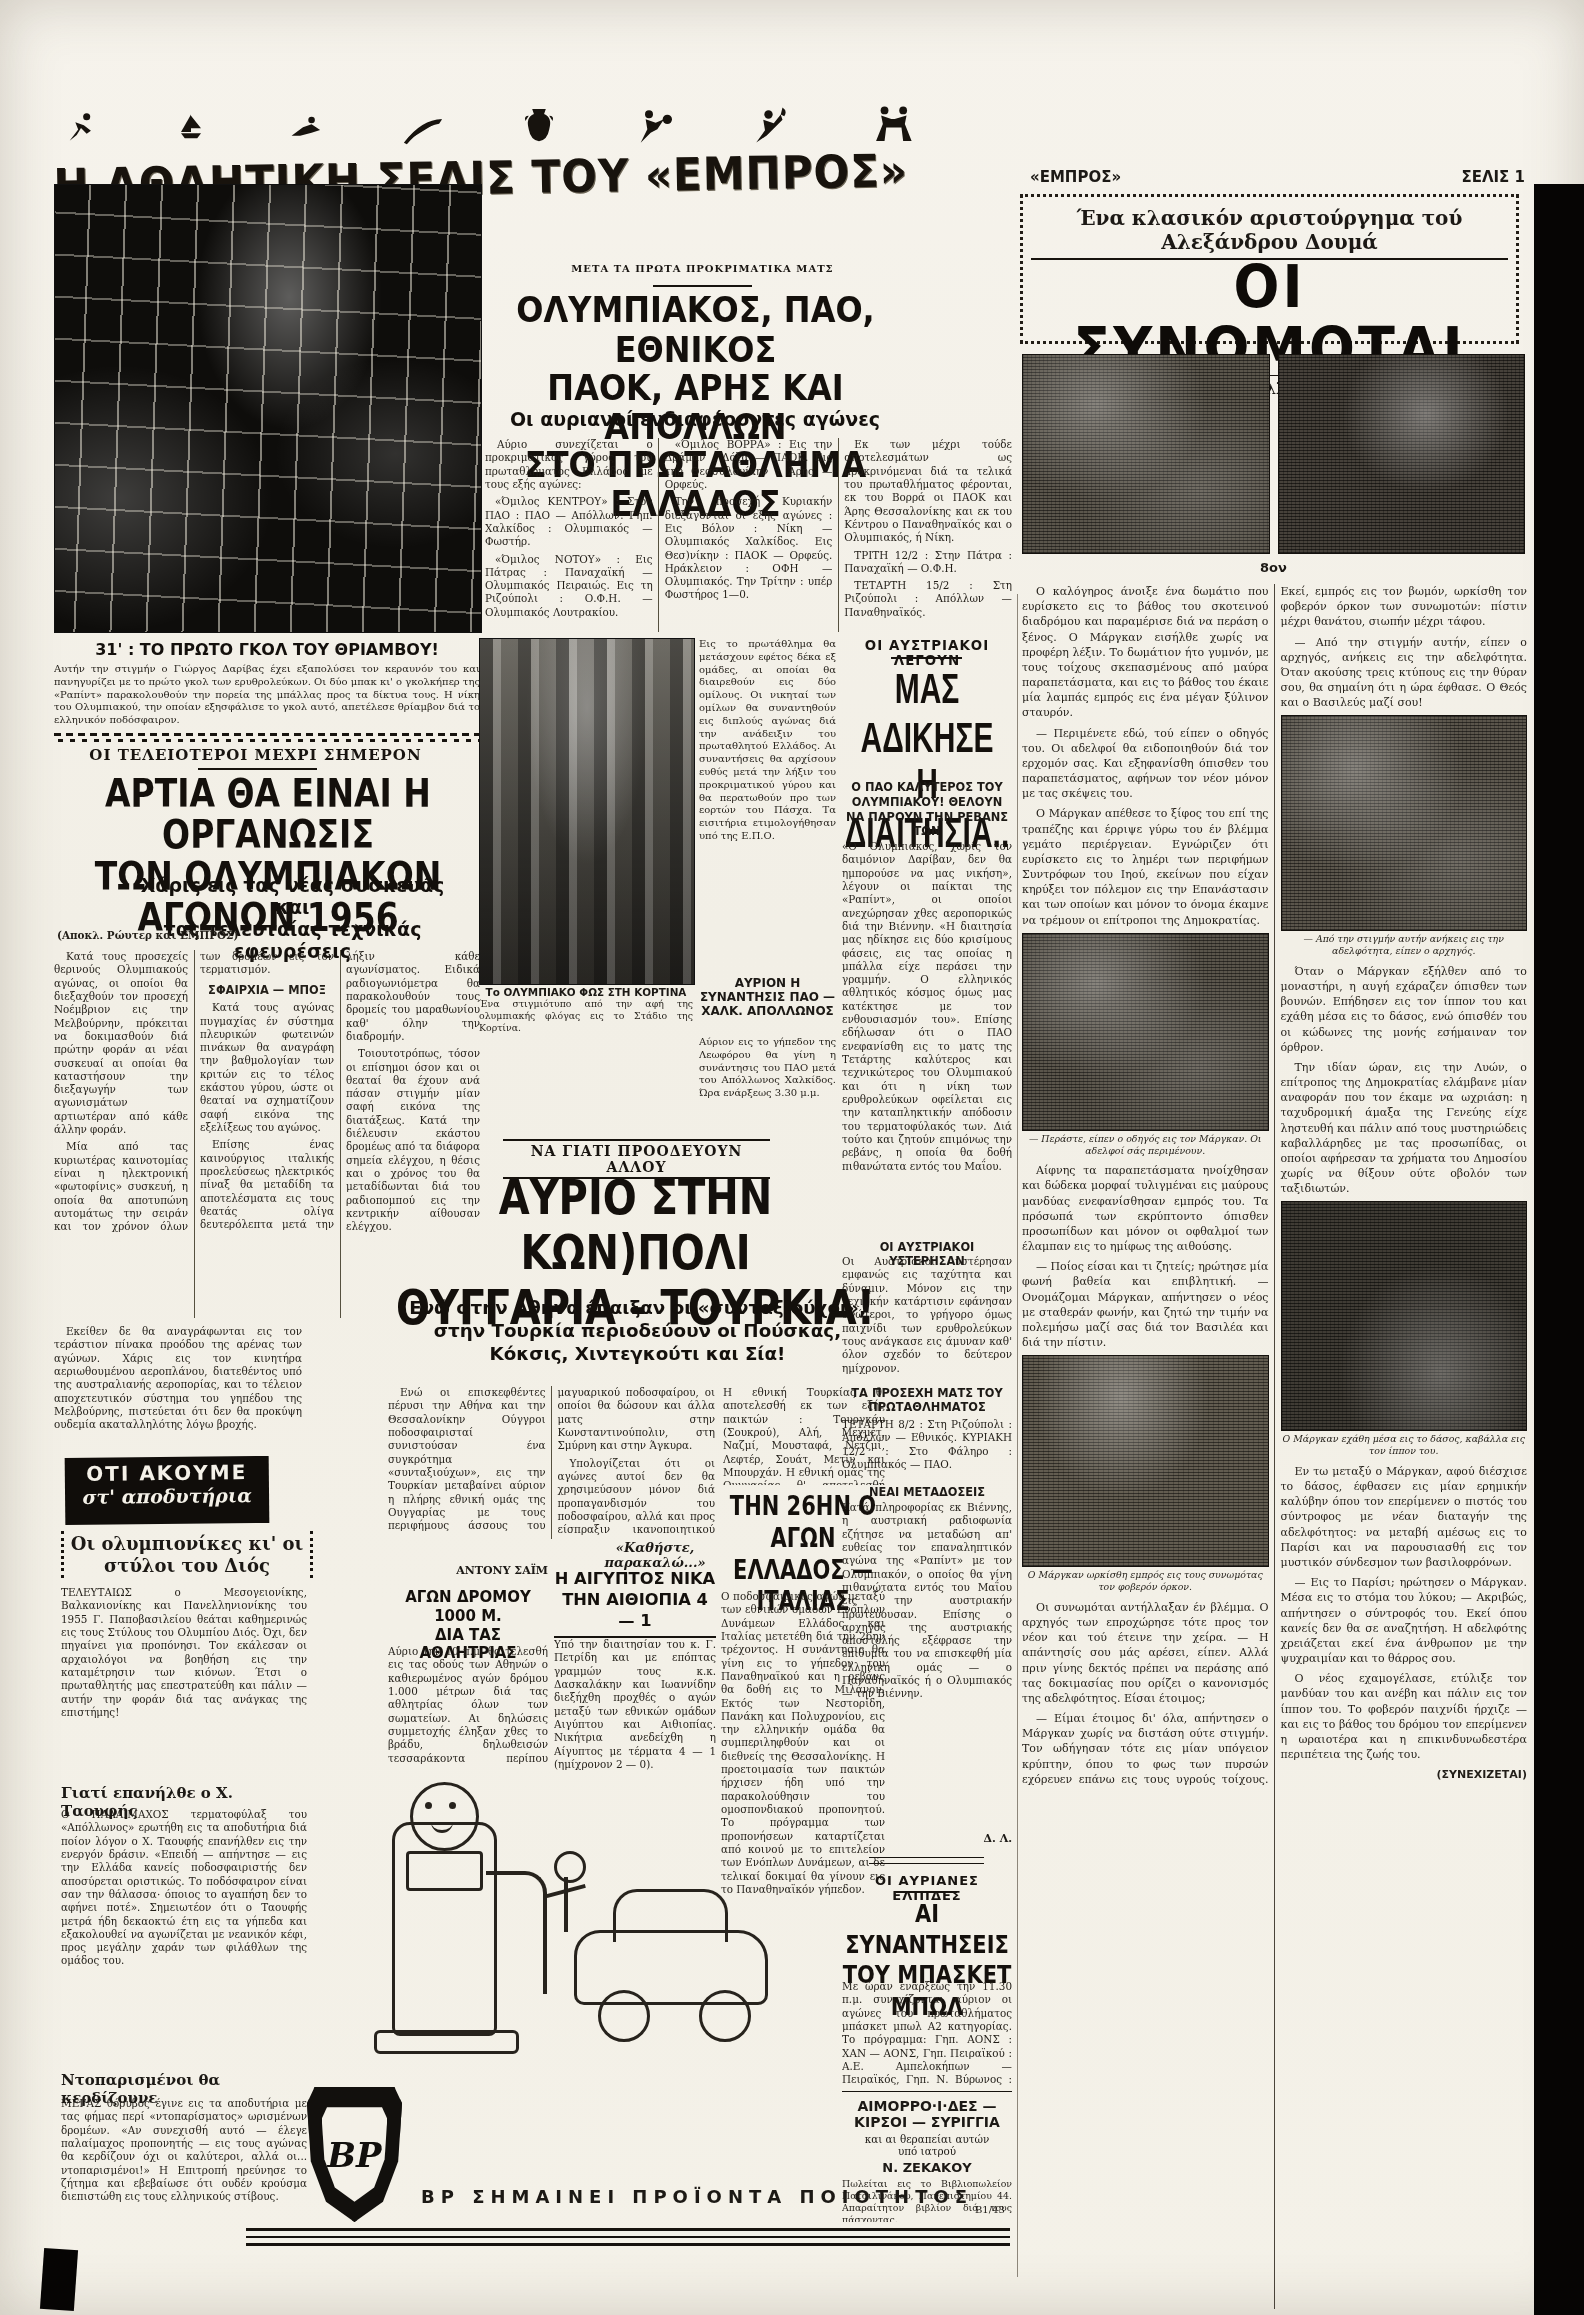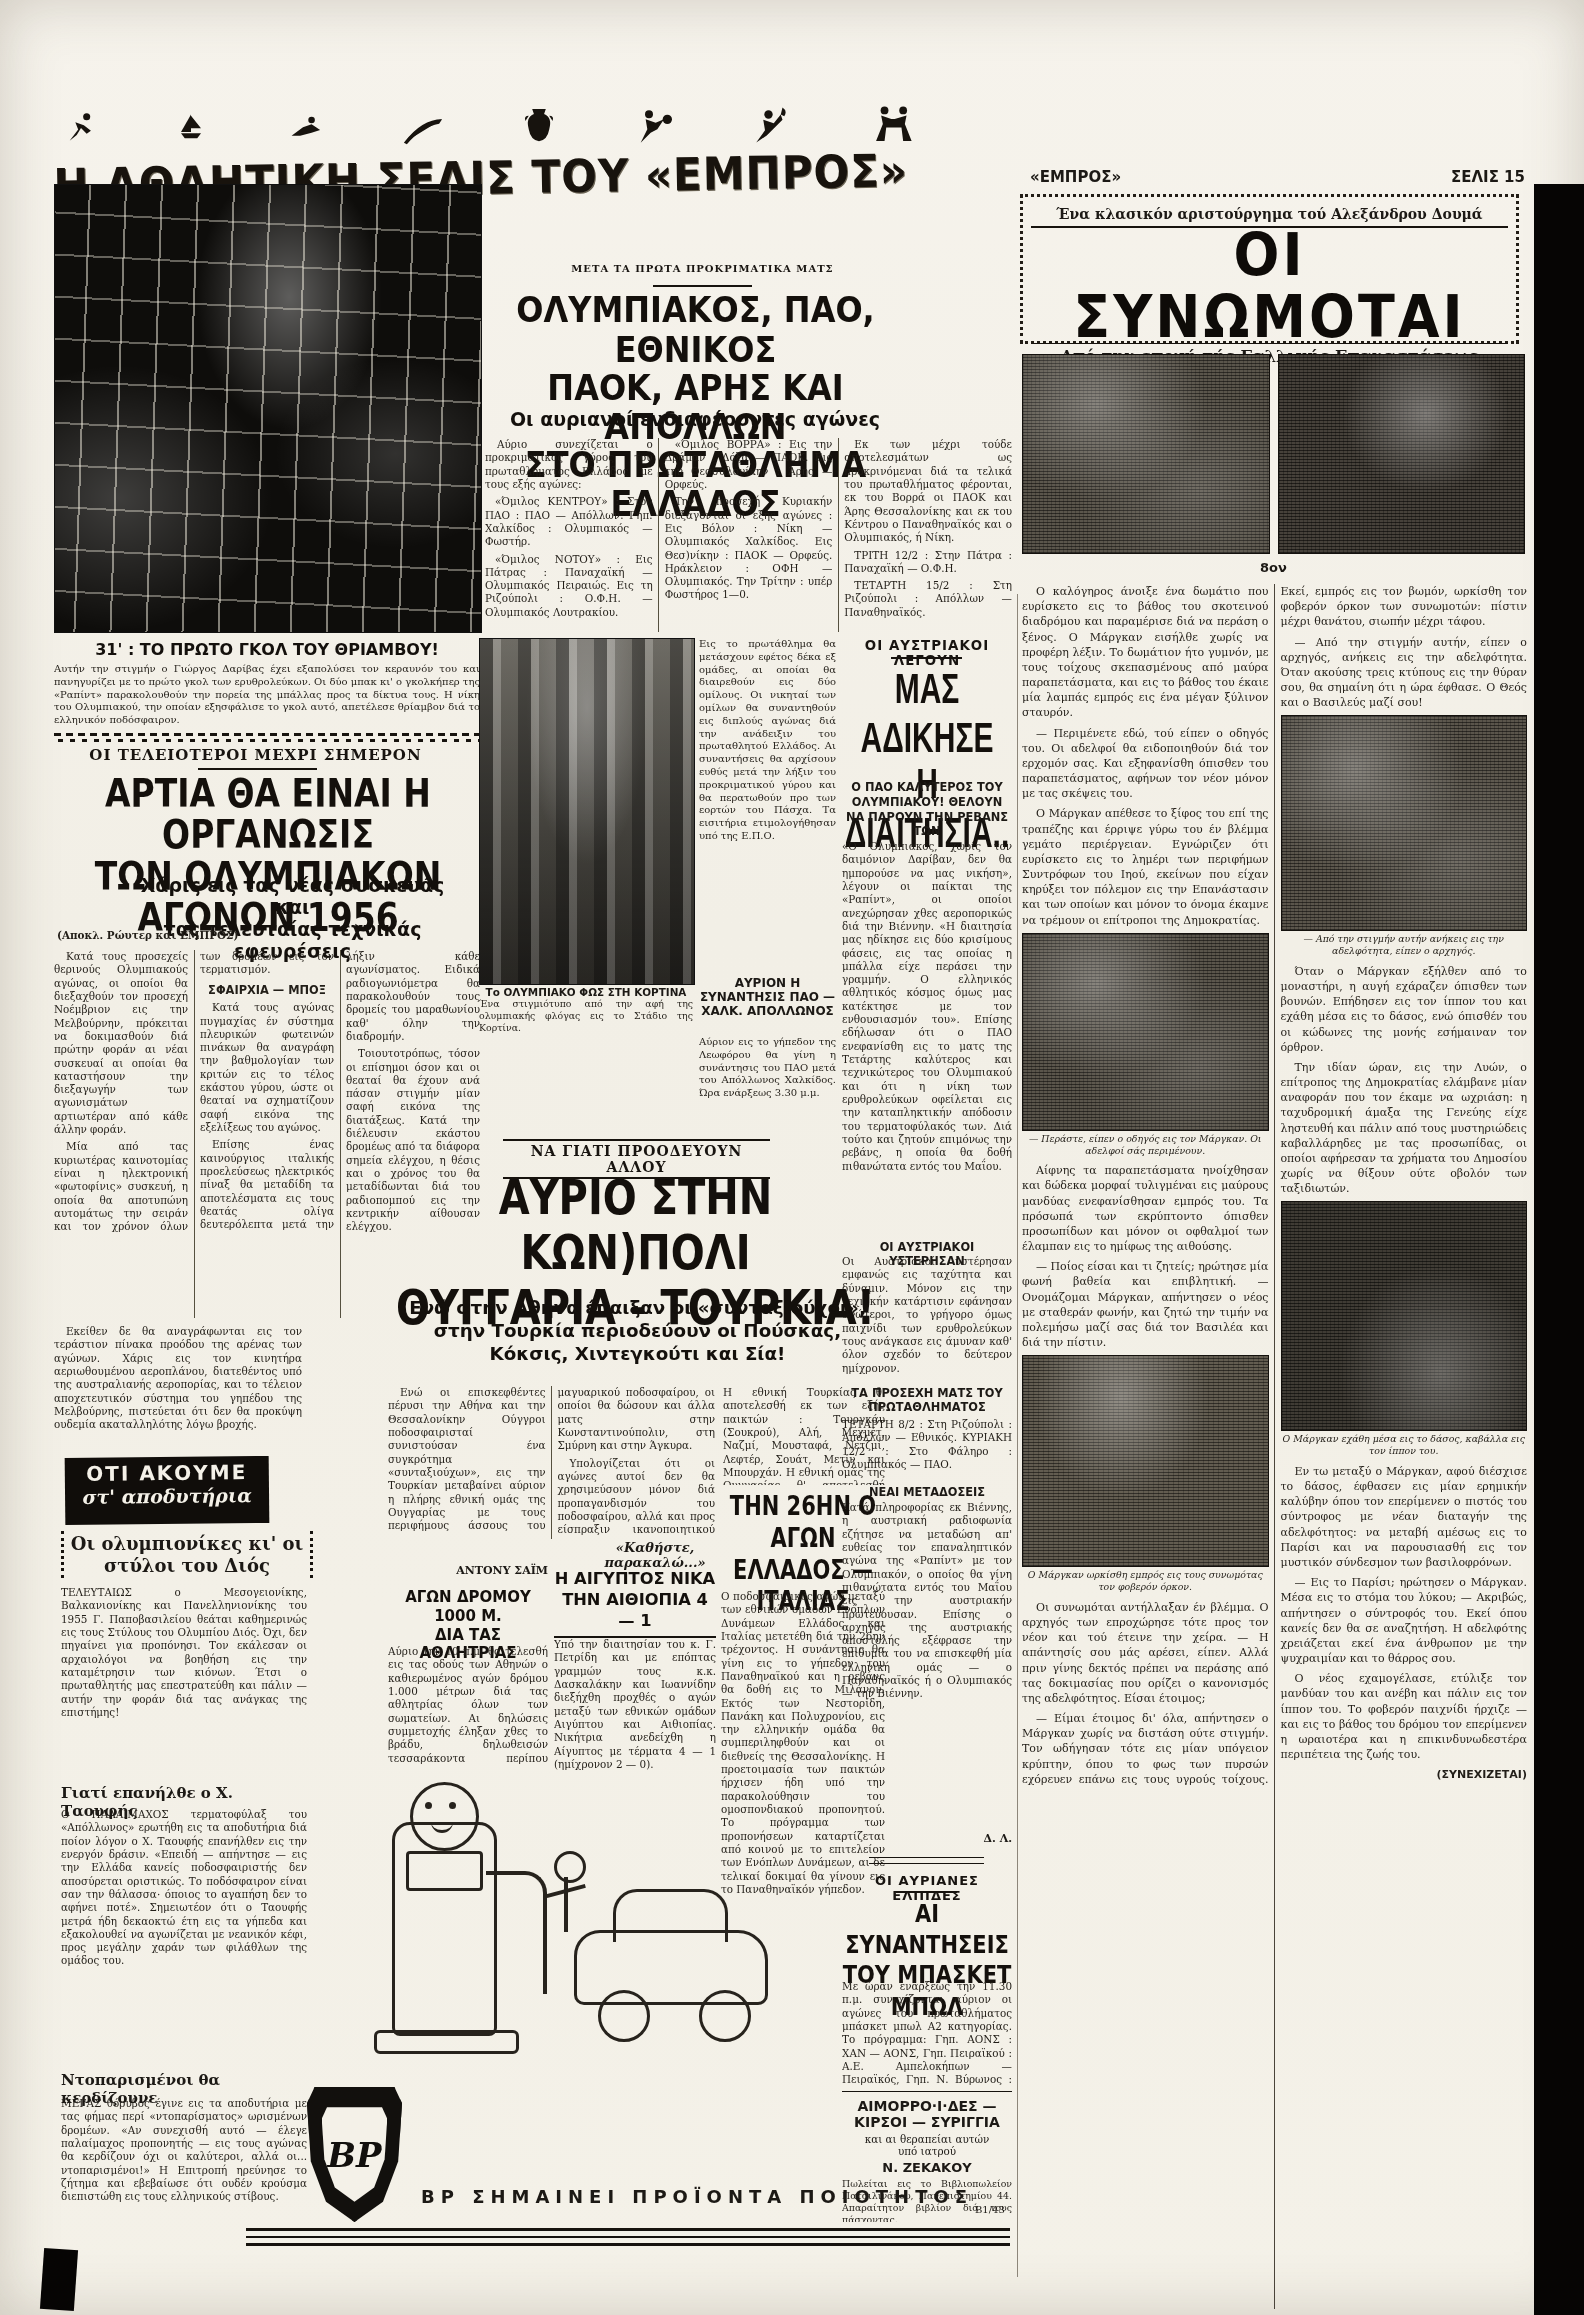--- a/index.html
+++ b/index.html
@@ -36,21 +36,21 @@
     #5a554b;border:1px solid #14110d;}
   .eng-flow{width:100%;break-inside:avoid;margin:4px 0 2px 0;box-sizing:border-box;}
   .caption-line{font:italic 9.4px/1.25 "DejaVu Serif",serif;text-align:center;margin:0 0 7px 0;break-inside:avoid;}
   
   #masthead-title{font-family:"DejaVu Sans",sans-serif;font-weight:900;font-size:42px;white-space:nowrap;
     letter-spacing:1px;color:#18130d;transform:rotate(-1deg) scaleY(1.08);transform-origin:left bottom;
     text-shadow:1px 1px 0 #6b6455;}
   .fig svg{fill:#17130e;}
   
   #serial-headbox{border:3px dotted #221d16;background:transparent;}
-  #serial-banner{font-weight:bold;font-size:14px;text-align:center;border-bottom:2px solid #17130e;padding:5px 2px 4px 2px;}
+  #serial-banner{font-weight:bold;font-size:20px;text-align:center;border-bottom:2px solid #17130e;padding:5px 2px 4px 2px;}
   #serial-title{font-family:"DejaVu Sans",sans-serif;font-weight:900;font-size:54px;text-align:center;
     letter-spacing:3px;transform:scaleY(1.08);transform-origin:center;line-height:1.05;padding-top:2px;color:#0e0b08;}
   #serial-subtitle{font-weight:bold;font-size:16.3px;text-align:center;border-top:1.5px solid #17130e;padding-top:3px;}
   #serial-body{column-count:2;column-gap:12px;column-rule:1px solid #4a443a;font-size:11px;line-height:1.38;}
   #serial-body p{margin:0 0 5px 0;text-indent:14px;text-align:justify;}
   .endsign{font-family:"DejaVu Sans",sans-serif;font-weight:bold;font-size:11px;text-align:right;}
   
   .scanblack{background:#060504;}
   
   #bp-shield{clip-path:polygon(8% 0,92% 0,100% 12%,96% 55%,80% 85%,50% 100%,20% 85%,4% 55%,0 12%);
@@ -109,21 +109,21 @@
             <circle cx="8" cy="4" r="2.3"></circle>
             <circle cx="19" cy="4" r="2.3"></circle>
             <path d="M3 22 L7 12 L6 7 L12 9 L14 9 L21 7 L20 12 L24 22 L19 22 L18 14 L9 14 L8 22 Z"></path>
           </svg></span>
     </div>
     <div id="masthead-title" class="abs" style="left:0;bottom:0;">Η ΑΘΛΗΤΙΚΗ ΣΕΛΙΣ ΤΟΥ «ΕΜΠΡΟΣ»</div>
   </div>
 
   <div class="abs sans" style="left:1030px;top:168px;width:495px;display:flex;justify-content:space-between;font-weight:bold;font-size:15px;">
     <span>«ΕΜΠΡΟΣ»</span>
-    <span>ΣΕΛΙΣ 15</span>
+    <span>ΣΕΛΙΣ 1</span>
   </div>
 
   <div class="abs photo-football" style="left:54px;top:184px;width:426px;height:447px;"></div>
   <div class="abs headline" style="left:54px;top:640px;width:426px;font-size:16px;">31' : ΤΟ ΠΡΩΤΟ ΓΚΟΛ ΤΟΥ ΘΡΙΑΜΒΟΥ!</div>
   <div class="abs bodytext" style="left:54px;top:663px;width:426px;height:63px;font-size:10px;">Αυτήν την στιγμήν ο Γιώργος Δαρίβας έχει εξαπολύσει τον κεραυνόν του και πανηγυρίζει με το πρώτο γκολ των ερυθρολεύκων. Οι δύο μπακ κι' ο γκολκήπερ της «Ραπίντ» παρακολουθούν την πορεία της μπάλλας προς τα δίκτυα τους. Η νίκη του Ολυμπιακού, την οποίαν εξησφάλισε το γκολ αυτό, απετέλεσε θρίαμβον διά το ελληνικόν ποδόσφαιρον.</div>
   <div class="abs dotted-divider" style="left:54px;top:733px;width:426px;height:9px;"></div>
 
   <div class="abs kicker" style="left:87px;top:746px;width:337px;font-size:15px;">ΟΙ ΤΕΛΕΙΟΤΕΡΟΙ ΜΕΧΡΙ ΣΗΜΕΡΟΝ</div>
   <div class="abs rule" style="left:198px;top:768px;width:119px;height:2px;"></div>
   <div class="abs headline" style="left:54px;top:774px;width:428px;height:93px;">

